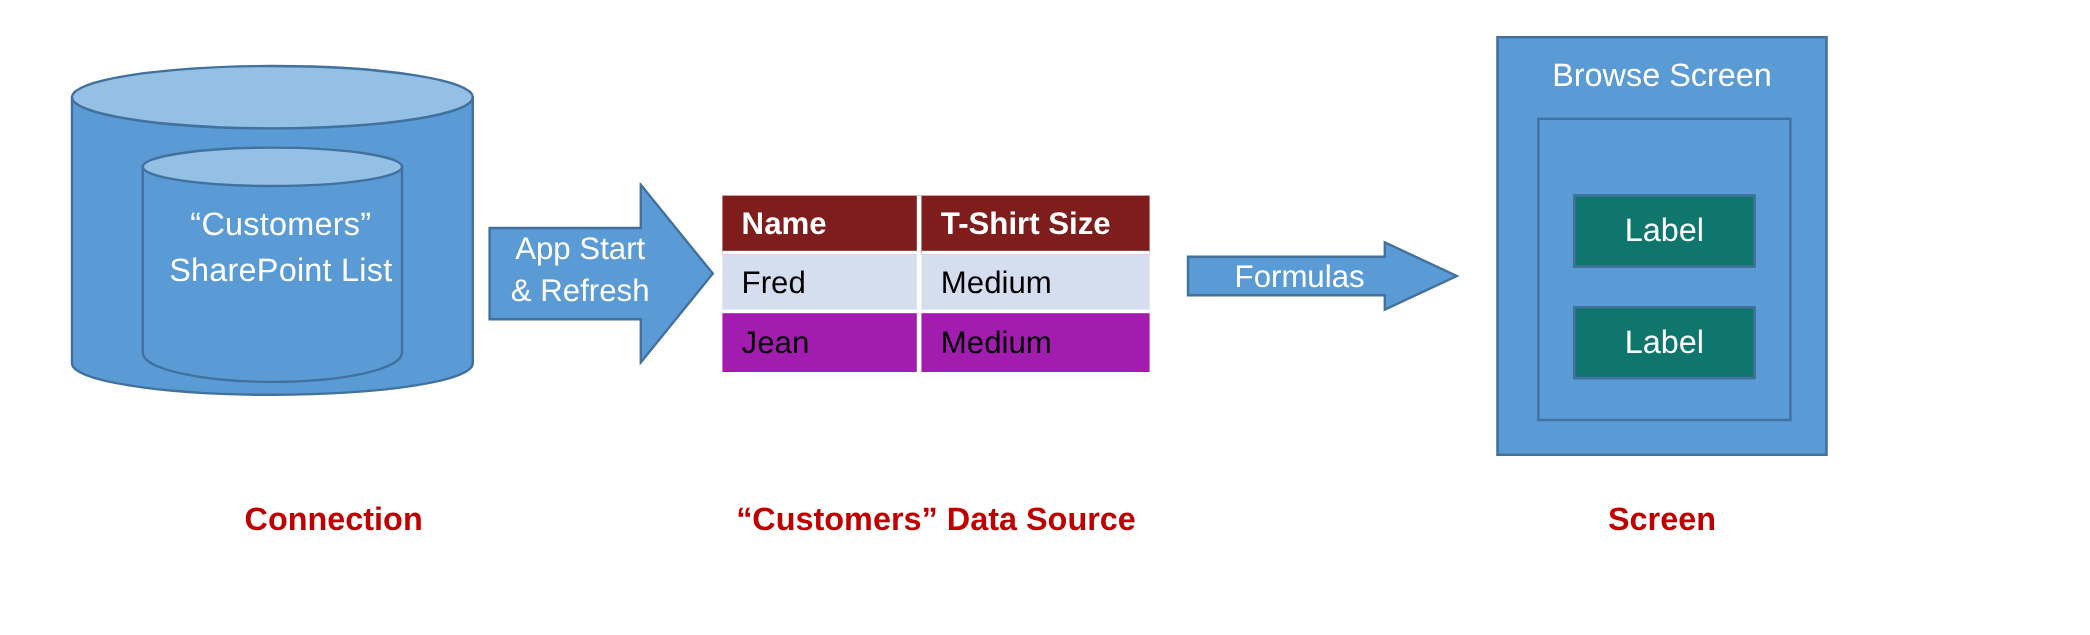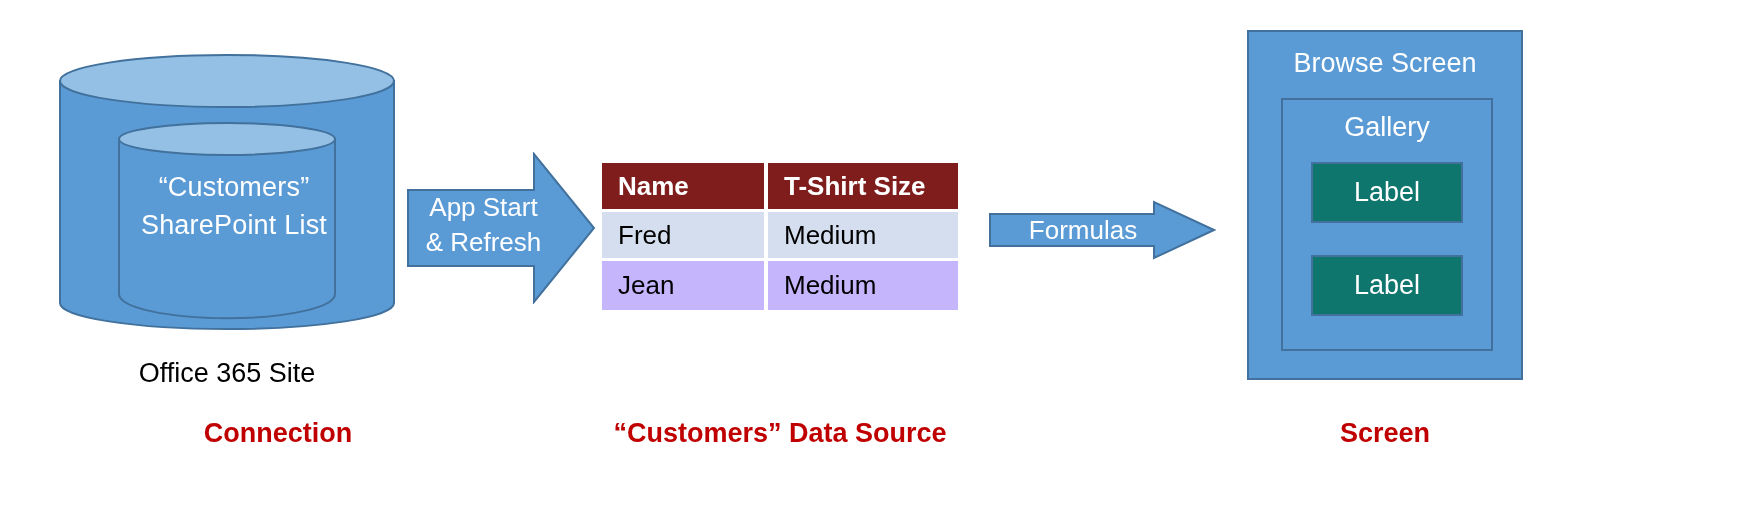--- a/index.html
+++ b/index.html
@@ -101,21 +101,21 @@
     background: #7f1d1d;
     color: #ffffff;
     font-weight: bold;
     border-bottom: 3px solid #ffffff;
   }
   .ds-table th.col-name  { width: 166px; border-right: 4px solid #ffffff; }
   .ds-table th.col-size  { width: 190px; }
   .ds-table td.col-name  { width: 166px; border-right: 4px solid #ffffff; }
   .ds-table td.col-size  { width: 190px; }
   .ds-table tr.row-0 td { background: #D5DEEE; color: #000000; border-bottom: 3px solid #ffffff; }
-  .ds-table tr.row-1 td { background: #c4b5fd; color: #000000; }
+  .ds-table tr.row-1 td { background: #a21caf; color: #000000; }
 
   
   .screen-box {
     position: absolute;
     left: 1247px;
     top: 30px;
     width: 276px;
     height: 350px;
     background: #5B9BD5;
     border: 2px solid #41719C;
@@ -194,21 +194,20 @@
 
       <path d="M61,86 L61,241 A58,13 0 0 0 277,241 L277,86 Z" fill="#5B9BD5" stroke="#41719C" stroke-width="2"></path>
 
       <ellipse cx="169" cy="86" rx="108" ry="16" fill="#93C0E4" stroke="#41719C" stroke-width="2"></ellipse>
     </svg>
   </div>
   <div class="cyl-text">
     <div>“Customers”</div>
     <div>SharePoint List</div>
   </div>
-  <div class="office-label">Office 365 Site</div>
 
   <div class="arrow-wrap" id="arrow1-wrap">
     <svg class="arrow-svg" width="190" height="152" viewBox="0 0 190 152" xmlns="http://www.w3.org/2000/svg">
       <path d="M2,38 L128,38 L128,2 L188,76 L128,150 L128,114 L2,114 Z" fill="#5B9BD5" stroke="#41719C" stroke-width="2"></path>
     </svg>
   </div>
   <div class="arrow-label" id="arrow1-label">
     <div>App Start</div>
     <div>&amp; Refresh</div>
   </div>
@@ -235,21 +234,20 @@
   <div class="arrow-wrap" id="arrow2-wrap">
     <svg class="arrow-svg" width="228" height="60" viewBox="0 0 228 60" xmlns="http://www.w3.org/2000/svg">
       <path d="M2,14 L166,14 L166,2 L226,30 L166,58 L166,46 L2,46 Z" fill="#5B9BD5" stroke="#41719C" stroke-width="2"></path>
     </svg>
   </div>
   <div class="arrow-label" id="arrow2-label">Formulas</div>
 
   <div class="screen-box">
     <div class="screen-title">Browse Screen</div>
     <div class="gallery-box">
-      <div class="gallery-title">Gallery</div>
       <div class="label-box first">Label</div>
       <div class="label-box second">Label</div>
     </div>
   </div>
 
   <div class="caption" id="caption-connection">Connection</div>
   <div class="caption" id="caption-screen">Screen</div>
   <div class="caption" id="caption-datasource">“Customers” Data Source</div>
 
 </div>

